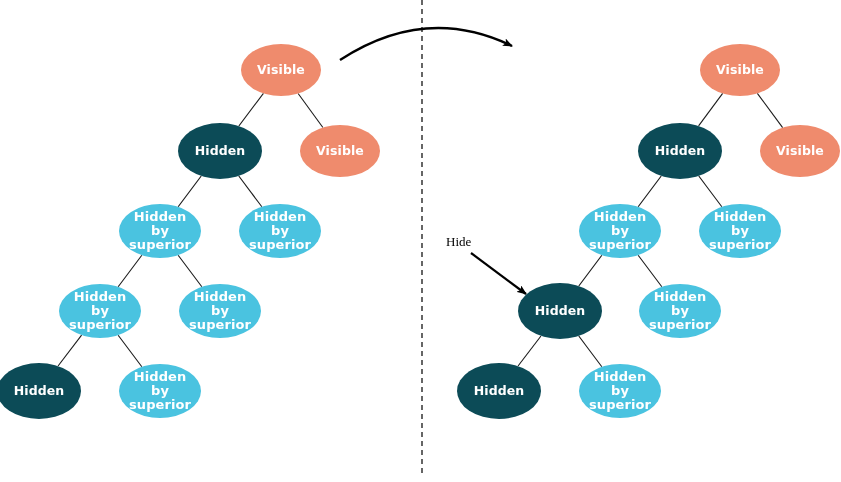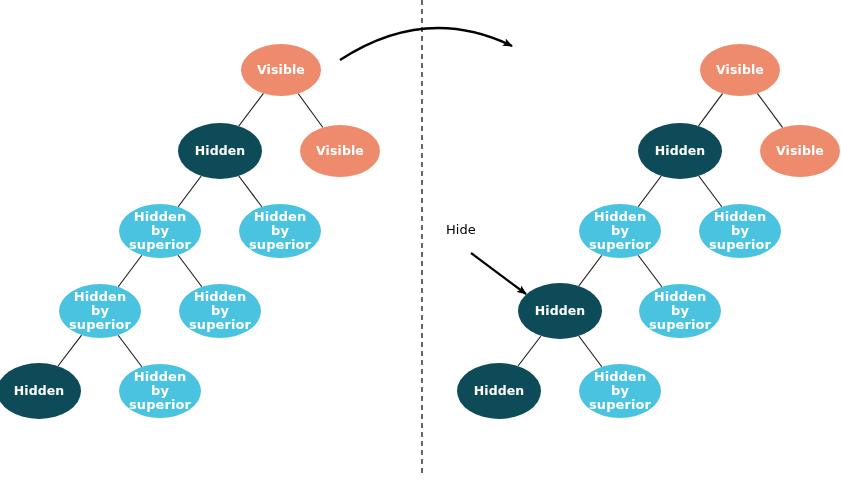--- a/index.html
+++ b/index.html
@@ -148,15 +148,15 @@
       </div>
       <div class="node sz-small" style="left: 457px; top: 363px; width: 84px; height: 56px; background: rgb(12, 75, 87);">
         <span class="label">Hidden</span>
       </div>
       <div class="node sz-two" style="left: 579px; top: 364px; width: 82px; height: 54px; background: rgb(74, 195, 224);">
         <span class="label">Hidden by
 superior</span>
       </div>
     </div>
 
-  <div class="annot" id="hide-label" style="left: 446px; top: 222px;">Hide</div>
+  <div class="annot" id="hide-label" style="left: 446px; top: 234px; font-family: Liberation Serif, serif;">Hide</div>
 
 </div>
 
 </body></html>

